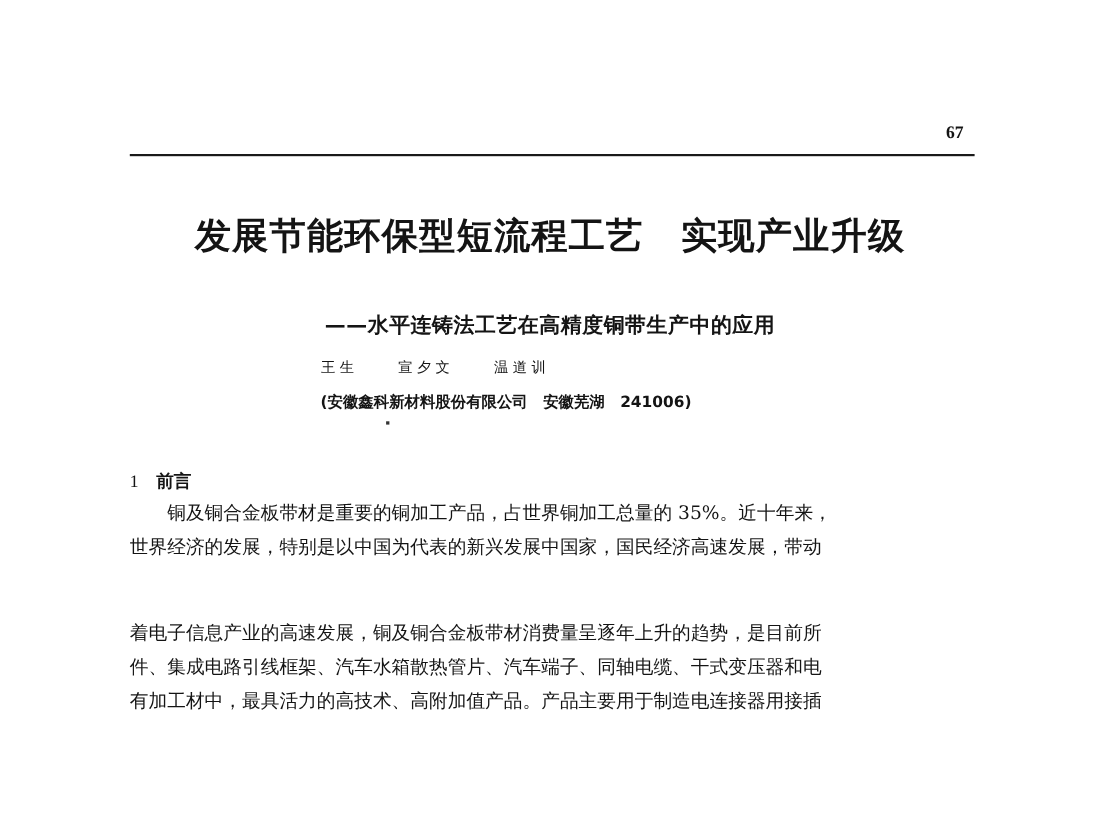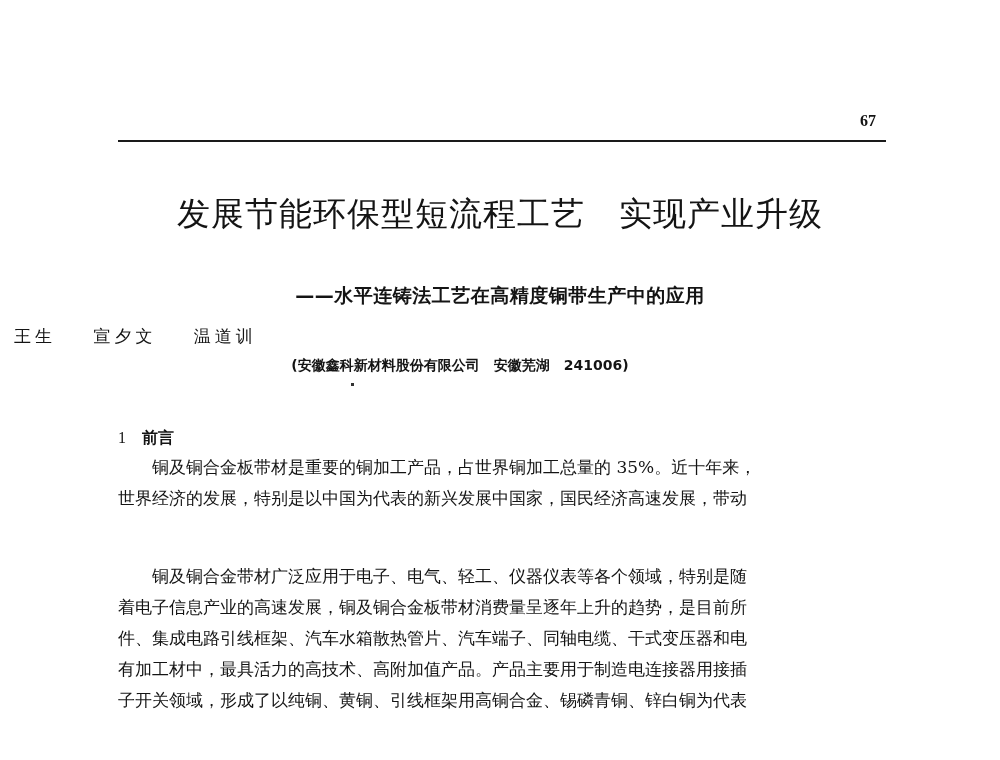--- a/index.html
+++ b/index.html
@@ -1,24 +1,24 @@
 <!DOCTYPE html>
 <html><head>
   <meta charset="utf-8">
   <style>
     html, body { margin: 0; padding: 0; background: #ffffff; }
     body { width: 1000px; height: 760px; position: relative; overflow: hidden; color: #141414; font-family: "DejaVu Serif", "Liberation Serif", serif; }
     .running-header { position: absolute; left: 118px; top: 112px; width: 768px; height: 26px; }
     .running-title { position: absolute; left: 212px; top: 0; font-family: "DejaVu Sans", "Liberation Sans", sans-serif; font-size: 15px; font-weight: bold; letter-spacing: 0.3px; }
     .page-number { position: absolute; right: 10px; top: 0; font-family: "Liberation Serif", serif; font-size: 16px; font-weight: bold; }
     .header-rule { position: absolute; left: 118px; top: 140px; width: 768px; height: 2px; background: #1a1a1a; }
-    .paper-title { position: absolute; left: 0; top: 192px; width: 1000px; text-align: center; font-family: "DejaVu Serif", serif; font-size: 33px; font-weight: normal; letter-spacing: 1px; }
+    .paper-title { position: absolute; left: 0; top: 192px; width: 1000px; text-align: center; font-family: "DejaVu Serif", serif; font-size: 33px; font-weight: bold; letter-spacing: 1px; }
     .paper-title .gap { display: inline-block; width: 34px; }
     .subtitle { position: absolute; left: 0; top: 283px; width: 1000px; text-align: center; font-family: "DejaVu Sans", sans-serif; font-size: 19px; font-weight: bold; letter-spacing: 0.5px; }
-    .authors { position: absolute; left: 0; top: 325px; width: 792px; font-size: 17px; letter-spacing: 4px; }
+    .authors { position: absolute; left: 0; top: 325px; width: 792px; text-align: center; font-size: 13px; letter-spacing: 4px; }
     .authors span { margin: 0 14px; }
     .affiliation { position: absolute; left: 0; top: 357px; width: 920px; text-align: center; font-family: "DejaVu Sans", sans-serif; font-size: 14px; font-weight: bold; }
     .affiliation .gap { display: inline-block; width: 14px; }
     .stray-dot { position: absolute; left: 351px; top: 383px; width: 3px; height: 3px; background: #333; }
     .section-heading { position: absolute; left: 118px; top: 428px; font-size: 16px; font-weight: bold; font-family: "DejaVu Sans", sans-serif; }
     .section-heading .num { font-family: "Liberation Serif", serif; font-weight: normal; margin-right: 16px; }
     .body-text { position: absolute; left: 118px; width: 770px; font-size: 17px; line-height: 31px; font-family: "DejaVu Serif", serif; text-align: justify; }
     .body-text .line { display: block; white-space: nowrap; height: 31px; }
     .p1 { top: 452px; }
     .p2 { top: 561px; }
@@ -52,18 +52,16 @@
 <div class="section-heading">
   <span class="num">1</span><span>前言</span>
 </div>
 
 <div class="body-text p1">
   <span class="line indent">铜及铜合金板带材是重要的铜加工产品，占世界铜加工总量的 35%。近十年来，</span>
   <span class="line">世界经济的发展，特别是以中国为代表的新兴发展中国家，国民经济高速发展，带动</span>
 </div>
 
 <div class="body-text p2">
-  <span class="line indent">铜及铜合金带材广泛应用于电子、电气、轻工、仪器仪表等各个领域，特别是随</span>
   <span class="line">着电子信息产业的高速发展，铜及铜合金板带材消费量呈逐年上升的趋势，是目前所</span>
   <span class="line">件、集成电路引线框架、汽车水箱散热管片、汽车端子、同轴电缆、干式变压器和电</span>
   <span class="line">有加工材中，最具活力的高技术、高附加值产品。产品主要用于制造电连接器用接插</span>
-  <span class="line">子开关领域，形成了以纯铜、黄铜、引线框架用高铜合金、锡磷青铜、锌白铜为代表</span>
 </div>
 
 </body></html>

